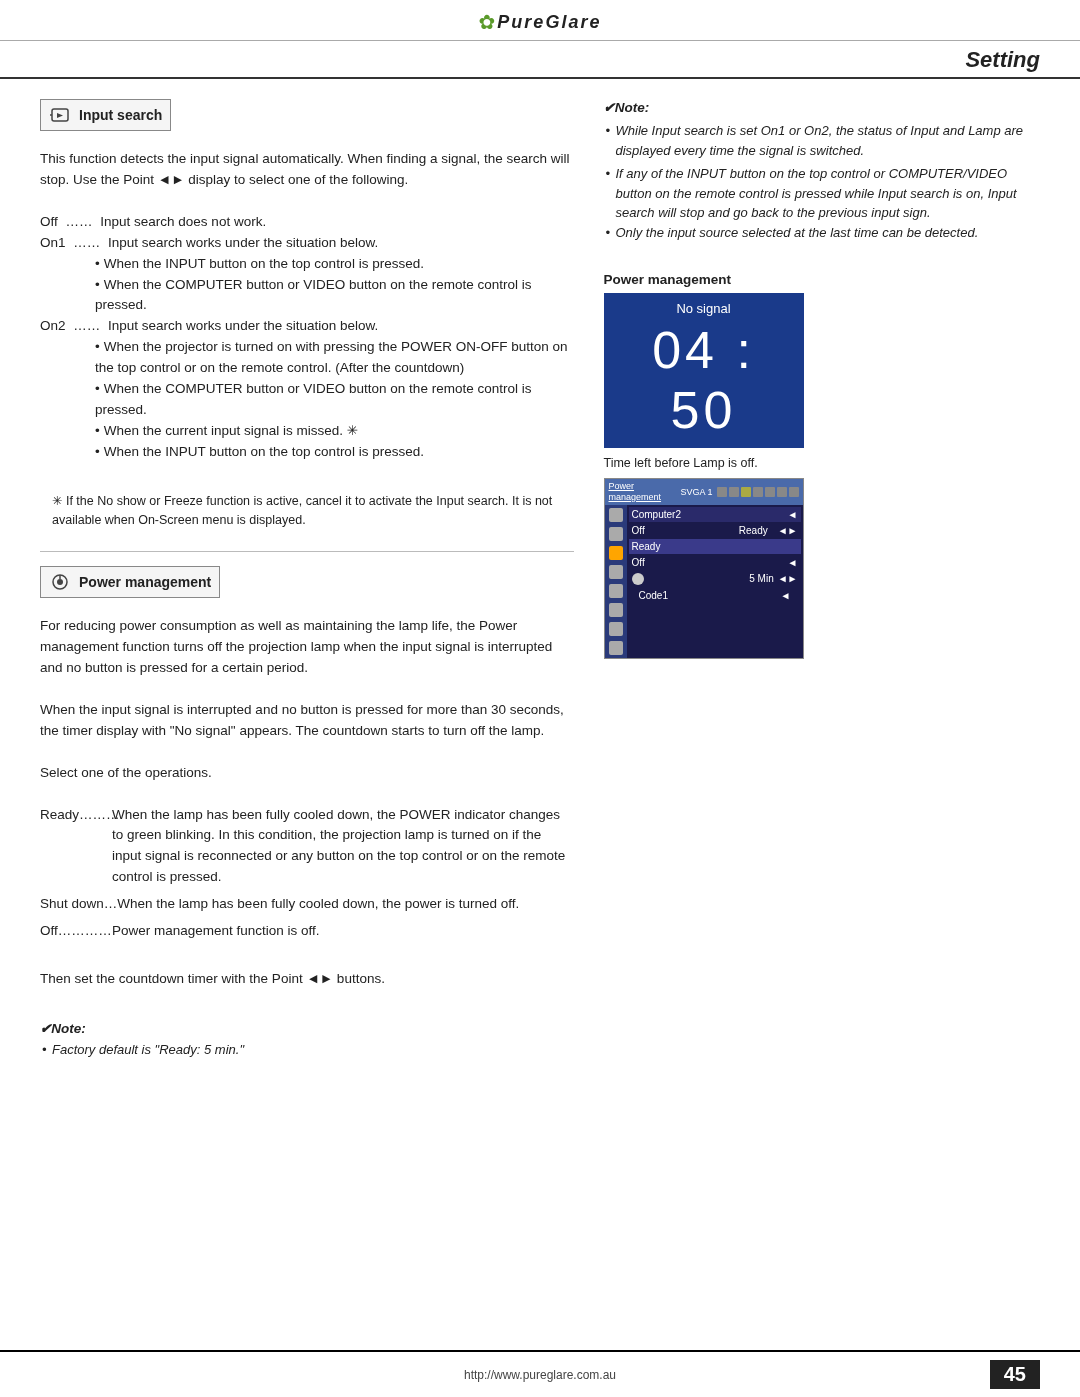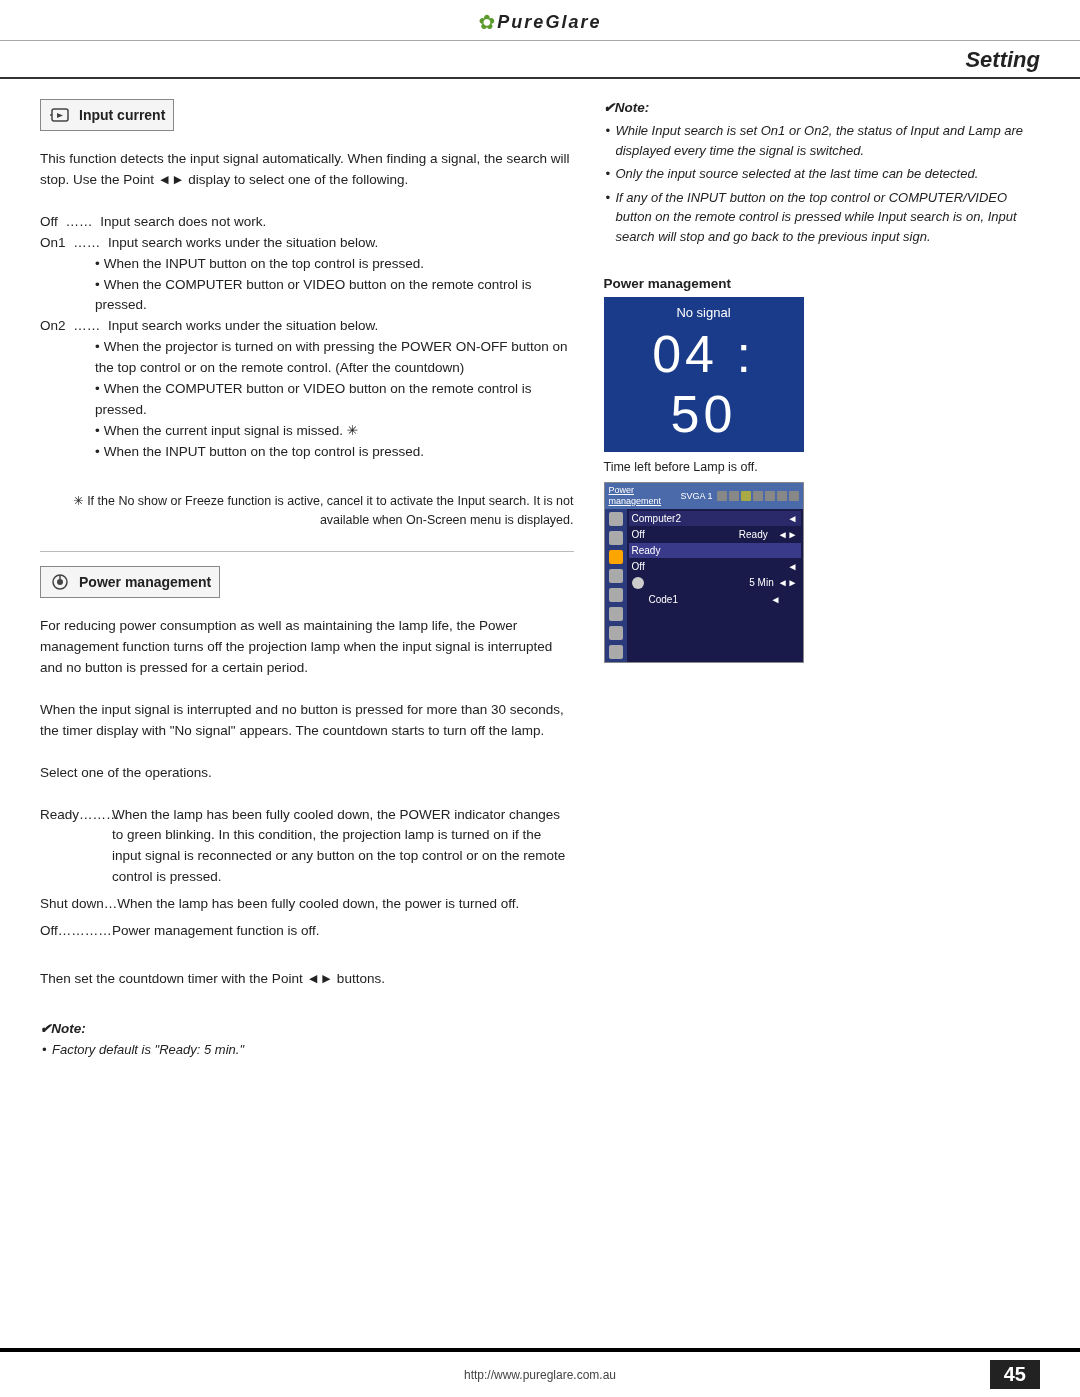--- a/index.html
+++ b/index.html
@@ -168,21 +168,21 @@
 
     <div class="section-block">
       <div class="section-header">
         <div class="section-icon">
           <svg width="20" height="20" viewBox="0 0 20 20">
             <rect x="2" y="4" width="16" height="12" rx="2" fill="none" stroke="#444" stroke-width="1.5"></rect>
             <polygon points="7,8 7,13 13,10.5" fill="#444"></polygon>
             <line x1="0" y1="10" x2="2" y2="10" stroke="#444" stroke-width="1.5"></line>
           </svg>
         </div>
-        <span class="section-title">Input current</span>
+        <span class="section-title">Input search</span>
       </div>
 
       <div class="section-body">
         <p>This function detects the input signal automatically. When finding a signal, the search will stop.  Use the Point ◄► display to select one of the following.</p>
         <br>
         <p>
           <span style="margin-right:4px;">Off</span>
           <span style="margin-right:4px;">……</span>
           <span>Input search does not work.</span>
         </p>
@@ -196,21 +196,21 @@
         <p>
           <span style="margin-right:4px;">On2</span>
           <span style="margin-right:4px;">……</span>
           <span>Input search works under the situation below.</span>
         </p>
         <p class="bullet" style="margin-left:55px;">When the projector is turned on with pressing the POWER ON-OFF button on the top control or on the remote control. (After the countdown)</p>
         <p class="bullet" style="margin-left:55px;">When the COMPUTER button or VIDEO button on the remote control is pressed.</p>
         <p class="bullet" style="margin-left:55px;">When the current input signal is missed. ✳</p>
         <p class="bullet" style="margin-left:55px;">When the INPUT button on the top control is pressed.</p>
         <br>
-        <p class="asterisk-note" style="margin-left:12px;text-align:right;">✳ If the No show or Freeze function is active, cancel it to activate the Input search.  It is not available when On-Screen menu is displayed.</p>
+        <p class="asterisk-note" style="margin-left:12px;">✳ If the No show or Freeze function is active, cancel it to activate the Input search.  It is not available when On-Screen menu is displayed.</p>
       </div>
     </div>
 
     <hr class="section-divider">
 
     <div class="section-block">
       <div class="section-header">
         <div class="section-icon">
           <svg width="20" height="20" viewBox="0 0 20 20">
             <circle cx="10" cy="10" r="7" fill="none" stroke="#444" stroke-width="1.5"></circle>
@@ -251,22 +251,22 @@
       </div>
     </div>
 
   </div>
 
   <div class="right-col">
 
     <div style="margin-bottom: 30px;">
       <p class="note-title" style="margin-bottom:6px;">✔Note:</p>
       <p class="note-item" style="font-style:italic; font-size:13px; margin-bottom:4px;">While Input search is set On1 or On2, the status of Input and Lamp are displayed every time the signal is switched.</p>
+      <p class="note-item" style="font-style:italic; font-size:13px;">If any of the INPUT button on the top control or COMPUTER/VIDEO button on the remote control is pressed while Input search is on, Input search will stop and go back to the previous input sign.</p>
       <p class="note-item" style="font-style:italic; font-size:13px; margin-bottom:4px;">Only the input source selected at the last time can be detected.</p>
-      <p class="note-item" style="font-style:italic; font-size:13px;">If any of the INPUT button on the top control or COMPUTER/VIDEO button on the remote control is pressed while Input search is on, Input search will stop and go back to the previous input sign.</p>
     </div>
 
     <p class="strong" style="font-weight:bold; margin-bottom:6px;">Power management</p>
 
     <div class="pm-display">
       <div class="no-signal">No signal</div>
       <div class="countdown">04 : 50</div>
     </div>
 
     <p class="time-label">Time left before Lamp is off.</p>
@@ -324,32 +324,32 @@
               <span>Off</span>
               <span>◄</span>
             </div>
             <div style="display:flex;justify-content:space-between;background:#1a1a4a;padding:2px 3px;margin-bottom:1px;align-items:center;">
               <div style="width:12px;height:12px;background:#ccc;border-radius:50%;"></div>
               <div style="display:flex;gap:4px;align-items:center;">
                 <span>5  Min</span>
                 <span>◄►</span>
               </div>
             </div>
-            <div style="display:flex;justify-content:space-between;background:#1a1a4a;padding:2px 20px;margin-bottom:1px;">
+            <div style="display:flex;justify-content:space-between;background:#1a1a4a;padding:2px 10px;margin-bottom:1px;">
               <span>Code1</span>
               <span>◄</span>
             </div>
           </div>
         </div>
       </div>
 
     </div>
 
   </div>
 </div>
 
-<div style="position:absolute; bottom:0; left:0; width:100%; border-top:4px solid #000000; display:flex; align-items:center; padding:8px 40px;">
+<div style="position:absolute; bottom:0; left:0; width:100%; border-top:2px solid #000000; display:flex; align-items:center; padding:8px 40px;">
   <div style="flex:1;"></div>
   <div style="flex:2; text-align:center; font-size:12px; color:#444;">http://www.pureglare.com.au</div>
   <div style="flex:1; display:flex; justify-content:flex-end;">
     <div style="background:#222; color:#fff; font-size:20px; font-weight:bold; padding:3px 14px;">45</div>
   </div>
 </div>
 
 </body></html>

